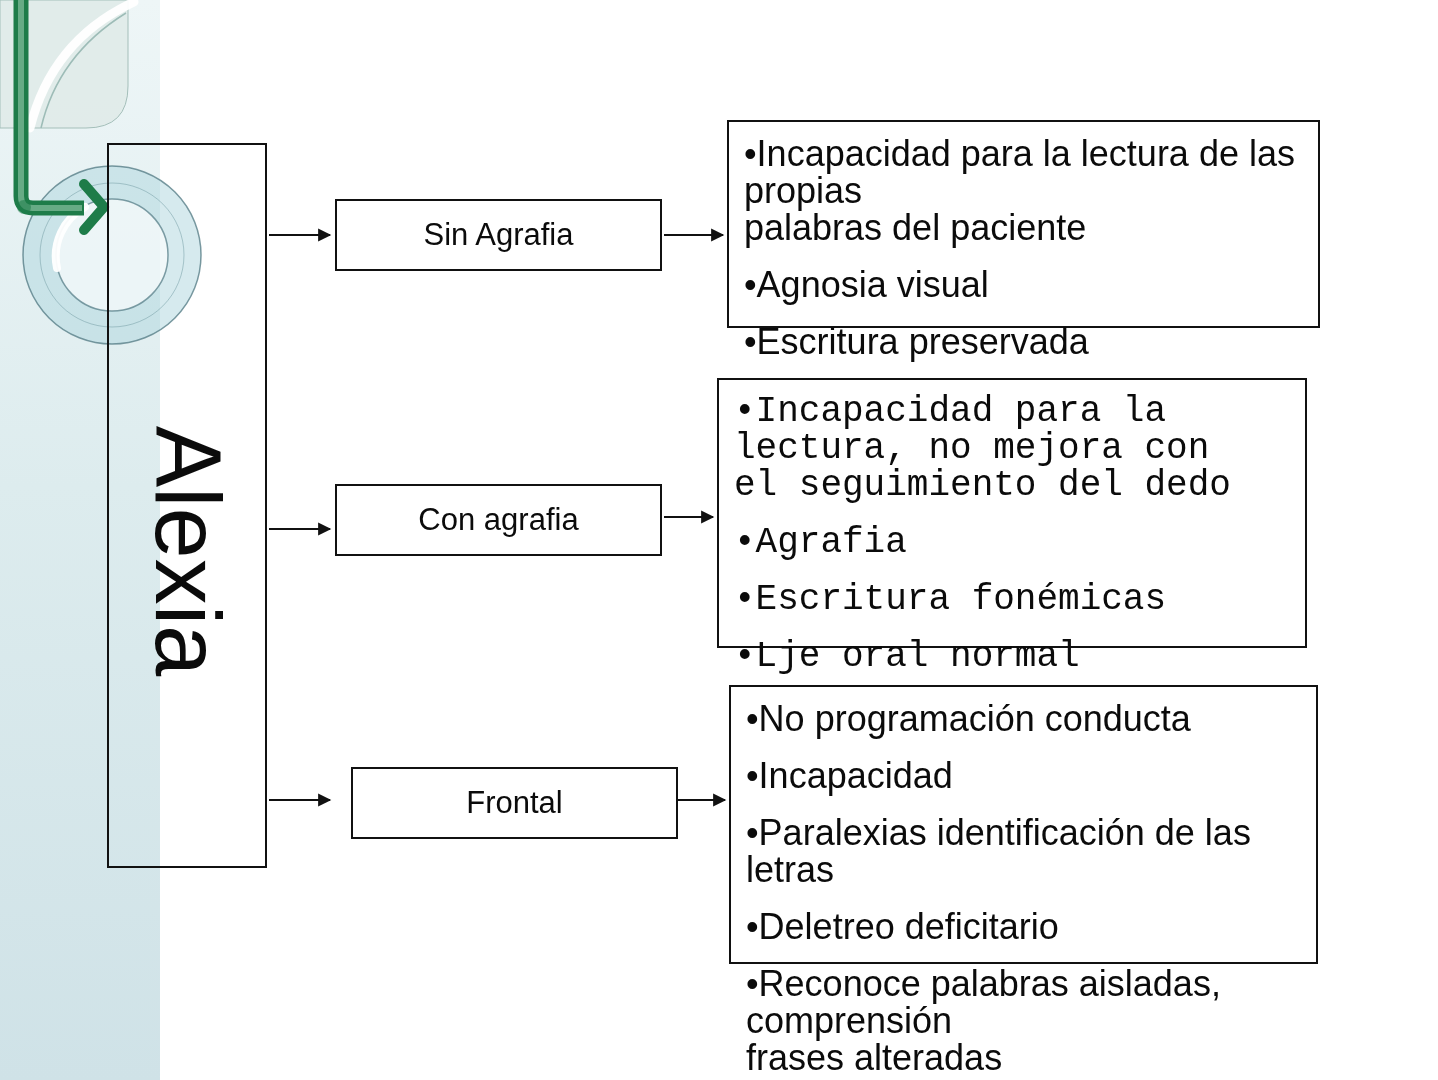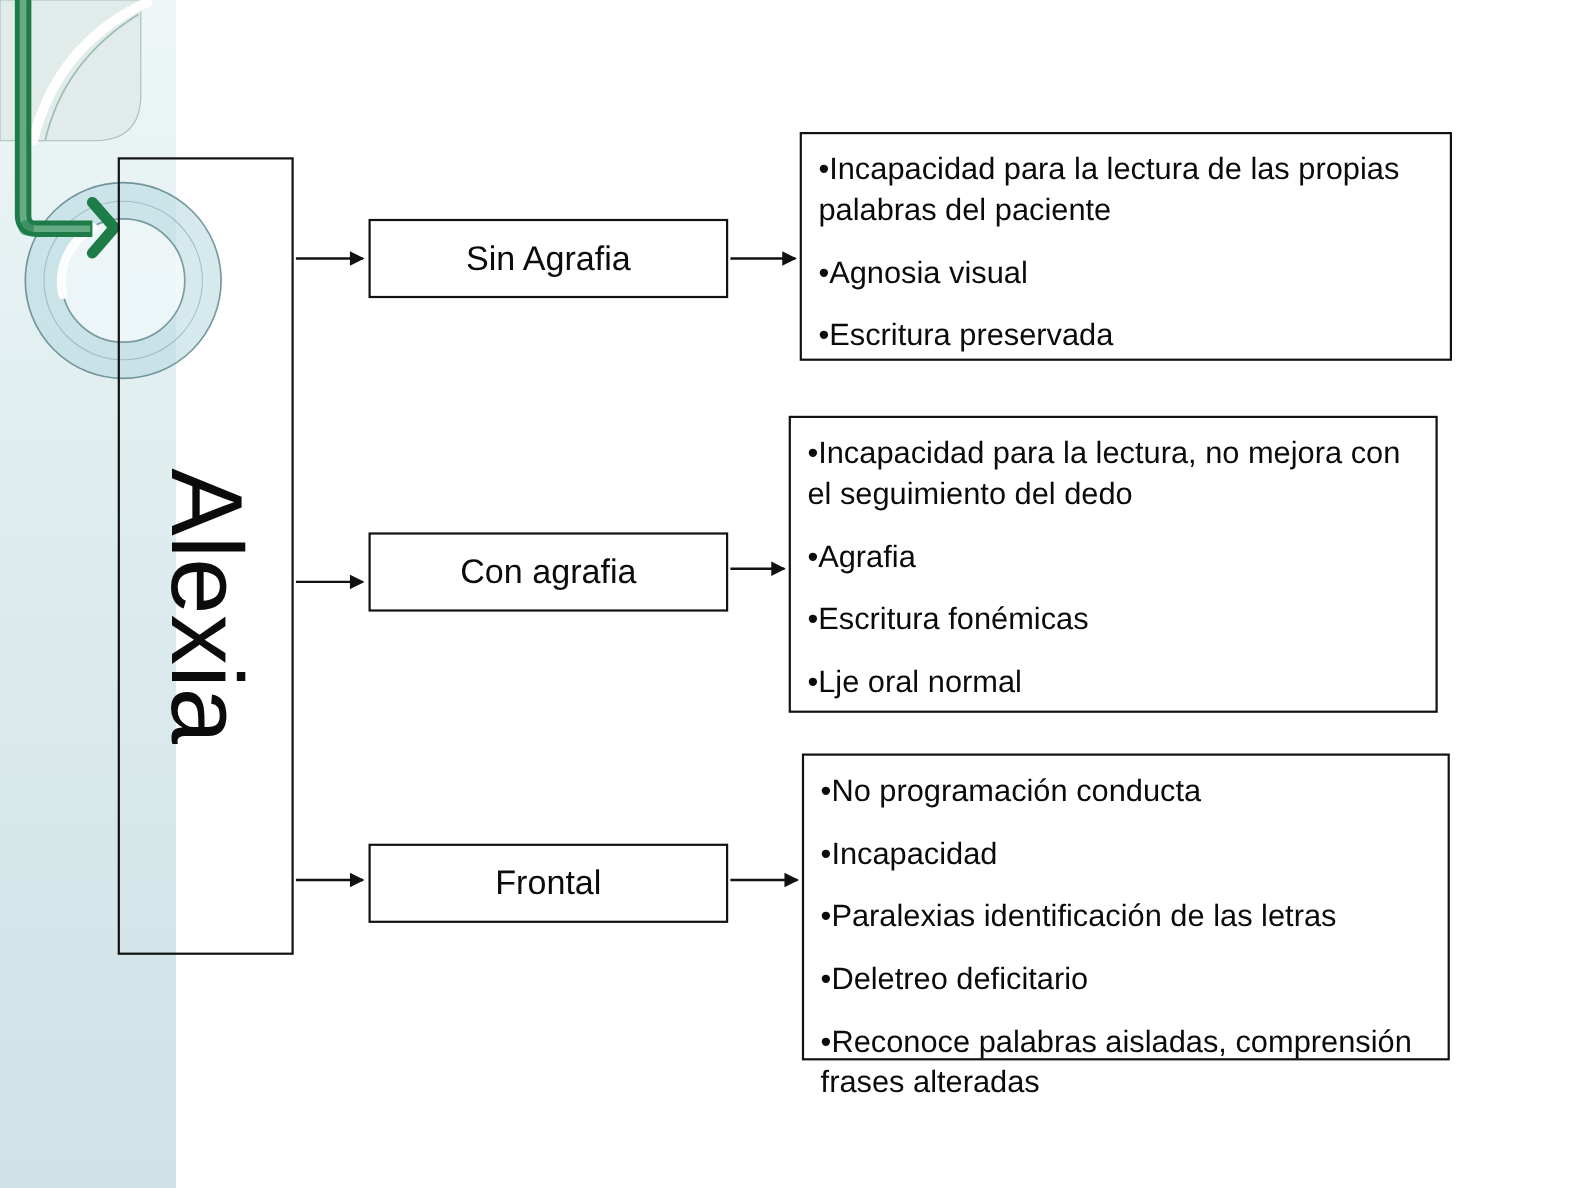--- a/index.html
+++ b/index.html
@@ -21,30 +21,30 @@
     font-size:92px;line-height:1.1;white-space:nowrap;color:#0b0b0b;
   }
   .branch-box{
     position:absolute;left:335px;width:327px;height:72px;
     border:2px solid var(--line-color,#111);background:#fff;box-sizing:border-box;
     display:flex;align-items:center;justify-content:center;
   }
   .branch-label{font-size:31px;color:#0b0b0b;}
   .branch-1{top:199px;}
   .branch-2{top:484px;}
-  .branch-3{top:767px;}
+  .branch-3{top:767px;margin-left:16px;}
   .bullet-box{
     position:absolute;border:2px solid var(--line-color,#111);background:#fff;
     box-sizing:border-box;padding:13px 14px 0 15px;
   }
   .bullets-1{left:727px;top:120px;width:593px;height:208px;}
-  .bullets-2{left:717px;top:378px;width:590px;height:270px;}
+  .bullets-2{left:717px;top:378px;width:590px;height:270px;font-family:Liberation Mono, monospace;}
   .bullets-3{left:729px;top:685px;width:589px;height:279px;}
   .bullet-box p.bullet{
-    margin:0 0 20px 0;font-size:28px;line-height:37px;
+    margin:0 0 20px 0;font-size:36px;line-height:37px;
     white-space:pre-line;color:#0b0b0b;
   }
 </style>
 </head>
 <body>
 
 <div class="slide">
 
   <svg class="layer" width="1438" height="1080" aria-hidden="true">
     <defs>

